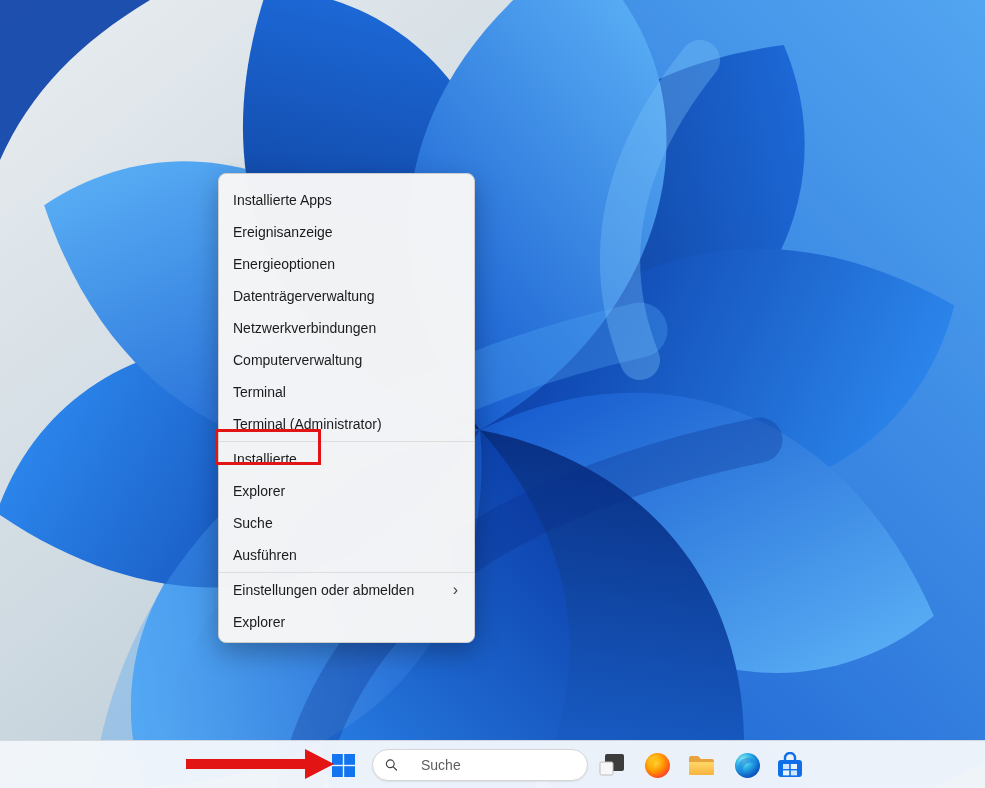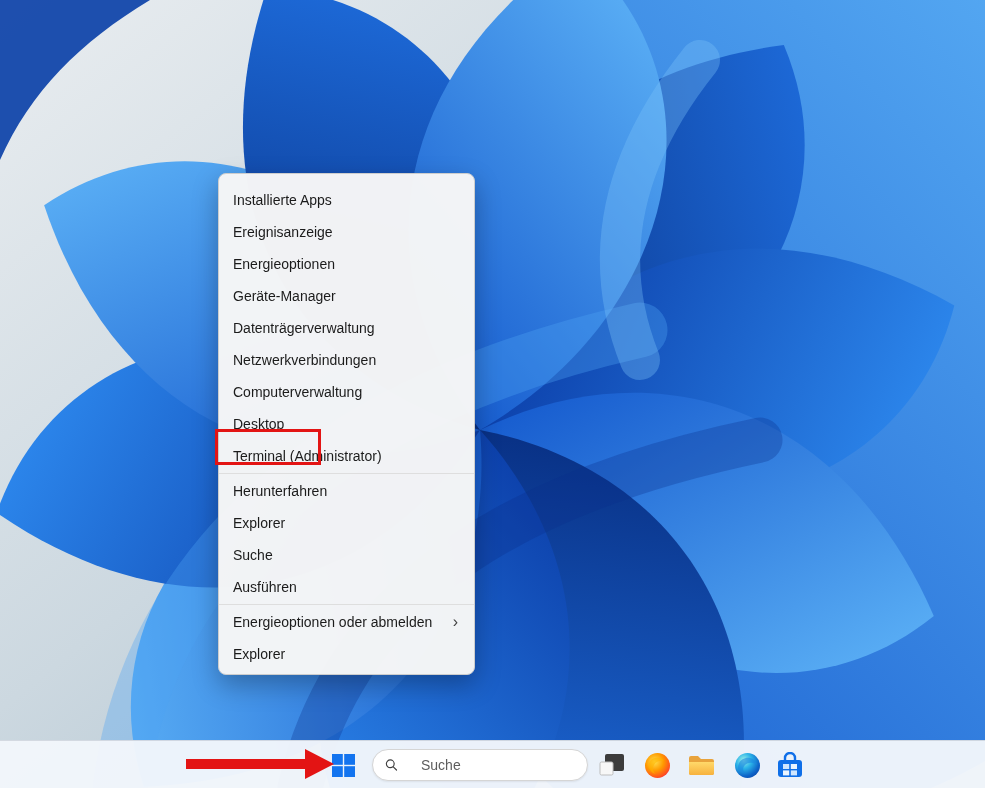--- a/index.html
+++ b/index.html
@@ -115,57 +115,54 @@
     <div class="menu-item">
       <span>Installierte Apps</span>
     </div>
     <div class="menu-item">
       <span>Ereignisanzeige</span>
     </div>
     <div class="menu-item">
       <span>Energieoptionen</span>
     </div>
     <div class="menu-item">
-      <span>Geräte-Manager</span>
-    </div>
-    <div class="menu-item">
       <span>Datenträgerverwaltung</span>
     </div>
     <div class="menu-item">
       <span>Netzwerkverbindungen</span>
     </div>
     <div class="menu-item">
       <span>Computerverwaltung</span>
     </div>
     <div class="menu-item">
-      <span>Desktop</span>
+      <span>Terminal</span>
     </div>
     <div class="menu-item">
       <span>Terminal (Administrator)</span>
     </div>
 
     <div class="menu-separator"></div>
 
     <div class="menu-item">
-      <span>Herunterfahren</span>
+      <span>Installierte</span>
     </div>
     <div class="menu-item">
       <span>Explorer</span>
     </div>
     <div class="menu-item">
       <span>Suche</span>
     </div>
     <div class="menu-item">
       <span>Ausführen</span>
     </div>
 
     <div class="menu-separator"></div>
 
     <div class="menu-item">
-      <span>Energieoptionen oder abmelden</span>
+      <span>Einstellungen oder abmelden</span>
       <span class="menu-chevron">›</span>
     </div>
     <div class="menu-item">
       <span>Explorer</span>
     </div>
   </div>
 
   <div class="annotation-box"></div>
 
   <div class="taskbar">

